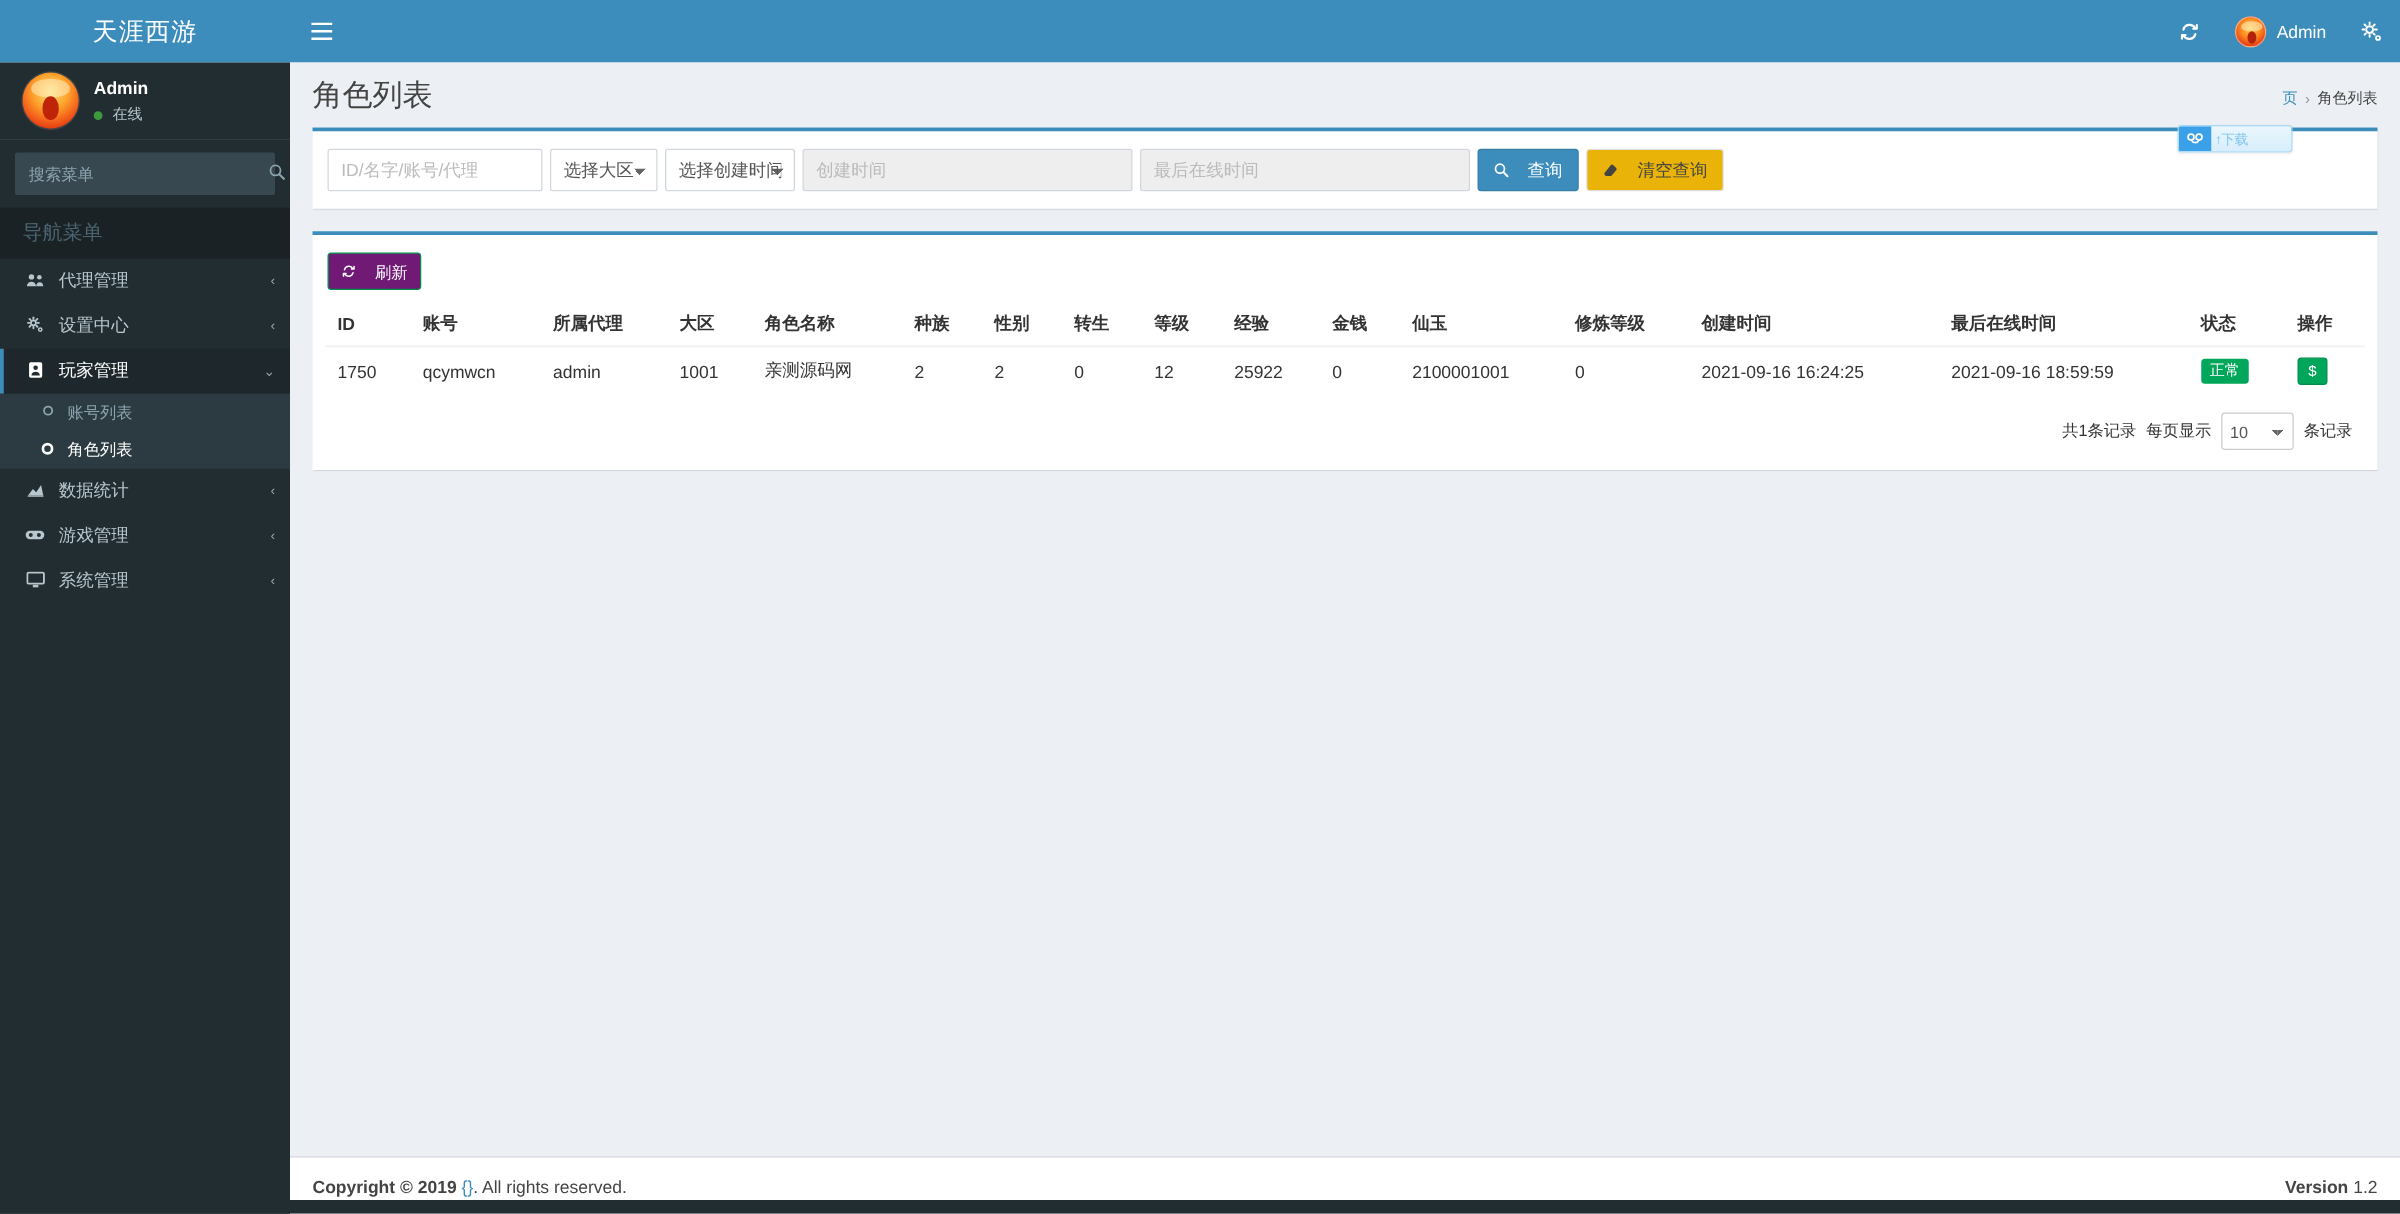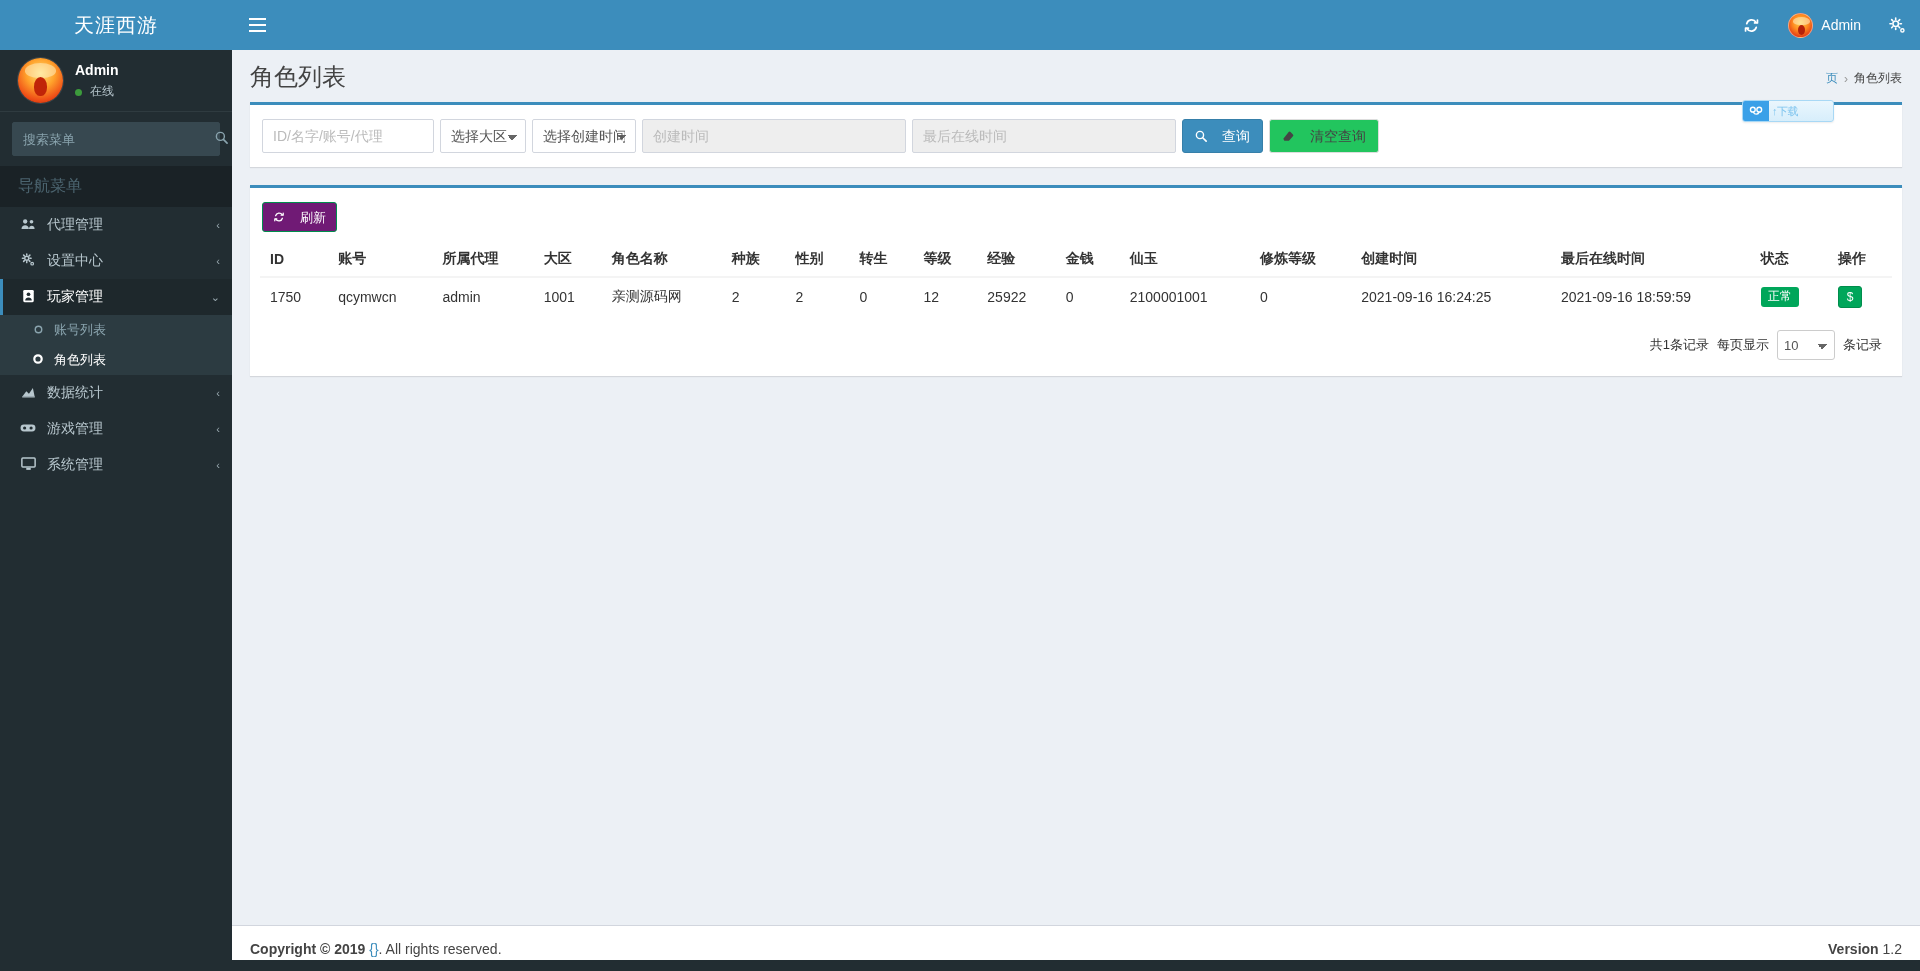--- a/index.html
+++ b/index.html
@@ -215,21 +215,21 @@
     background-size: 5px 5px, 5px 5px;
     background-repeat: no-repeat;
   }
   .inp-date { width: 264px; }
   .btn {
     height: 34px; padding: 0 12px; border-radius: 3px; border: 1px solid transparent;
     font-size: 14px; cursor: pointer; display: inline-flex; align-items: center; gap: 15px;
     font-family: inherit; line-height: 1;
   }
   .btn-primary { background: #3c8dbc; border-color: #367fa9; color: #fff; }
-  .btn-default { background: #22c55e; border-color: #ddd; color: #444; }
+  .btn-default { background: #eab308; border-color: #ddd; color: #444; }
   .btn-success { background: #701a75; border-color: #008d4c; color: #fff; }
   .btn-sm { height: 30px; padding: 0 10px; font-size: 13px; }
 
   
   .toolbar { padding: 4px 2px 10px; }
   table.data-table {
     width: 100%; border-collapse: collapse; font-size: 14px; color: #333;
   }
   table.data-table thead th {
     text-align: left; font-weight: bold; color: #333;

